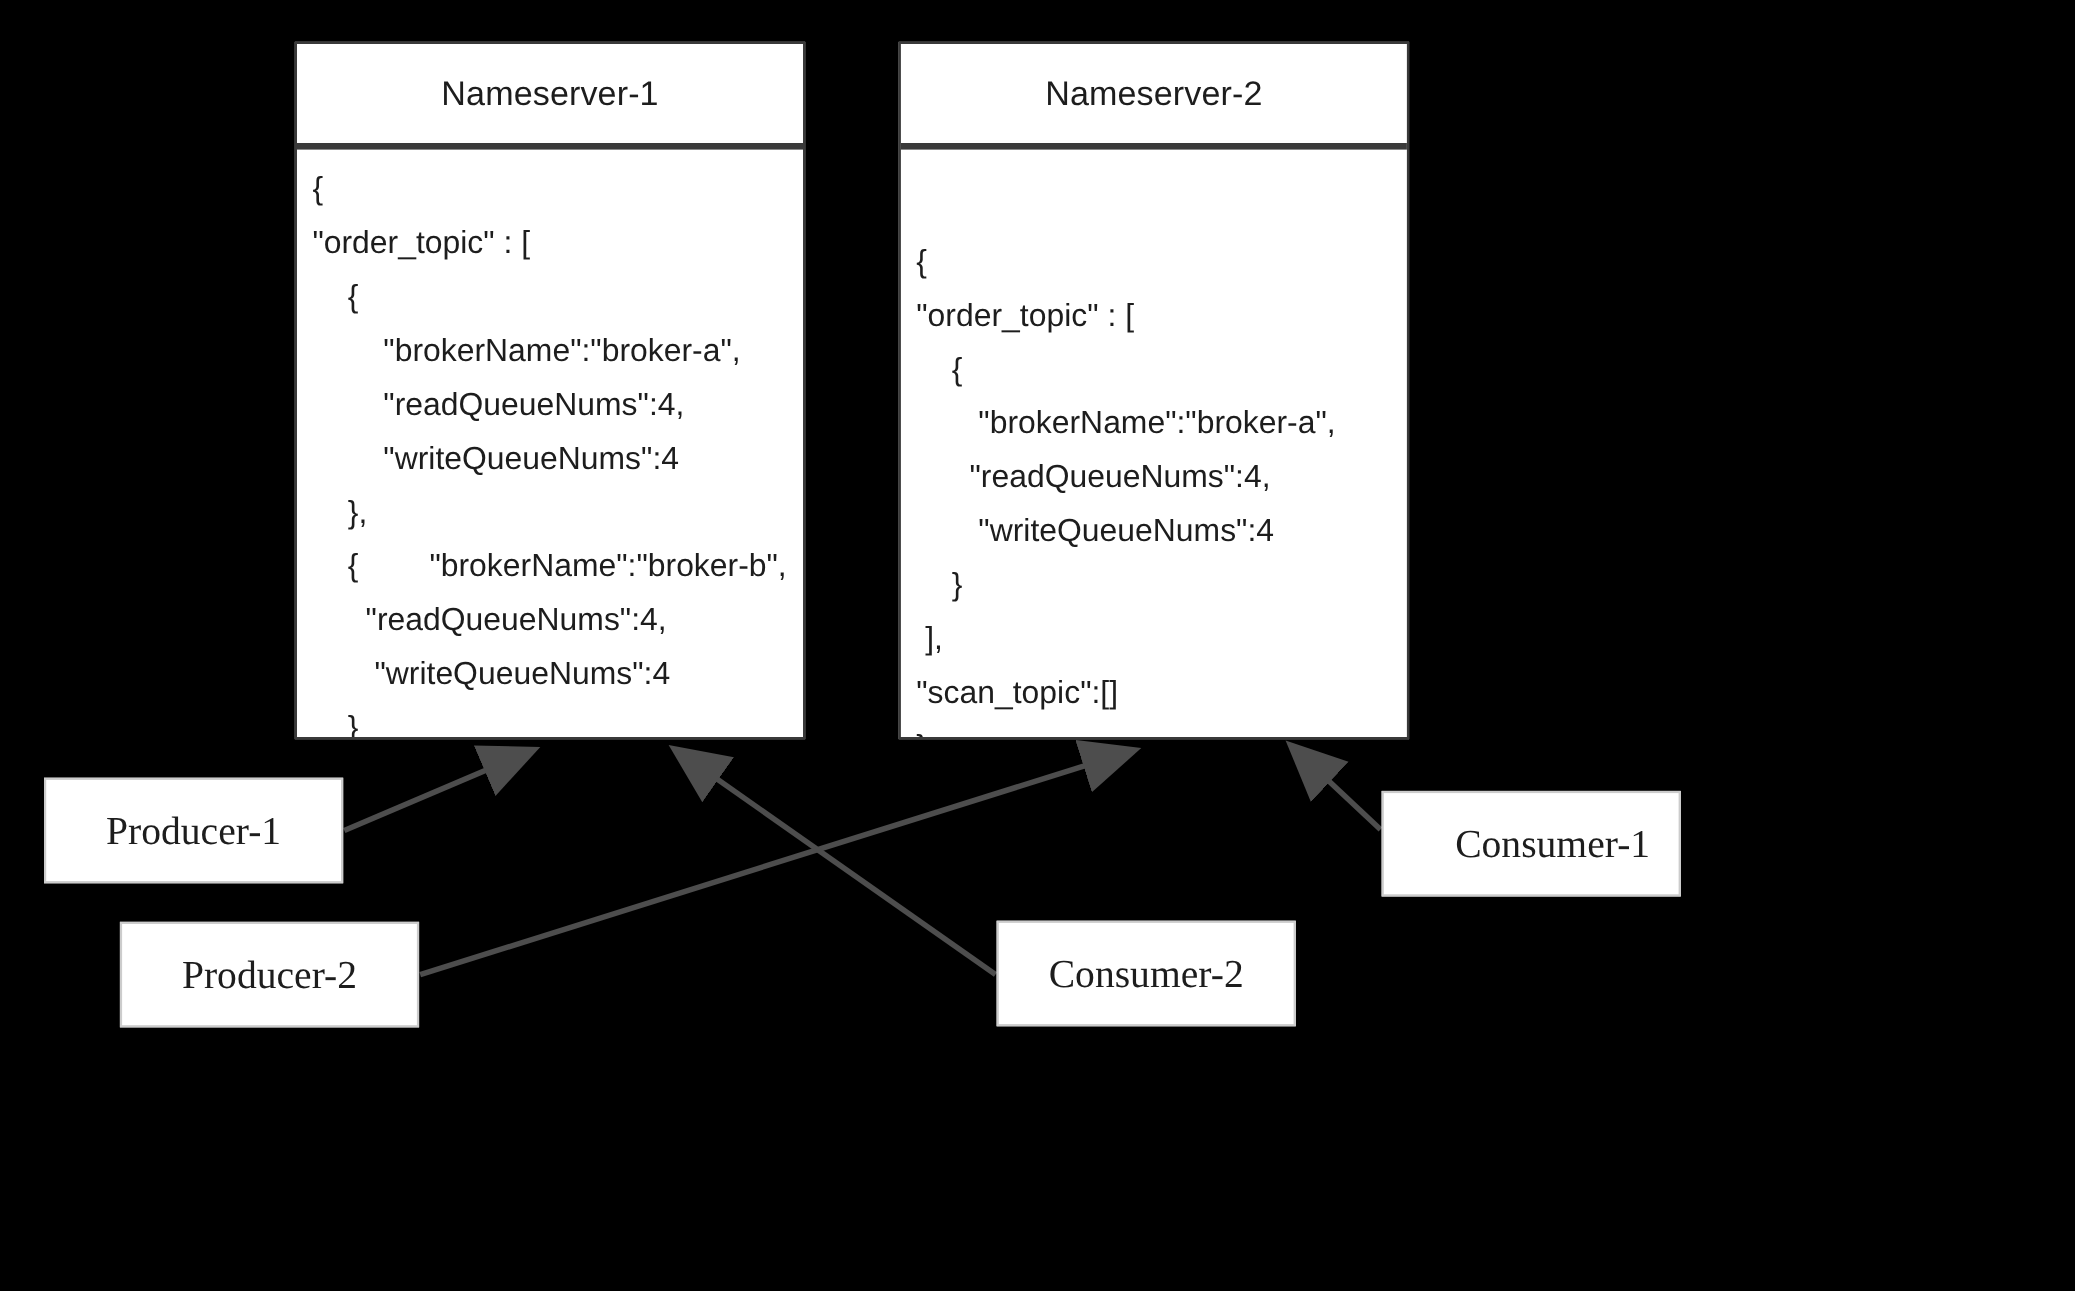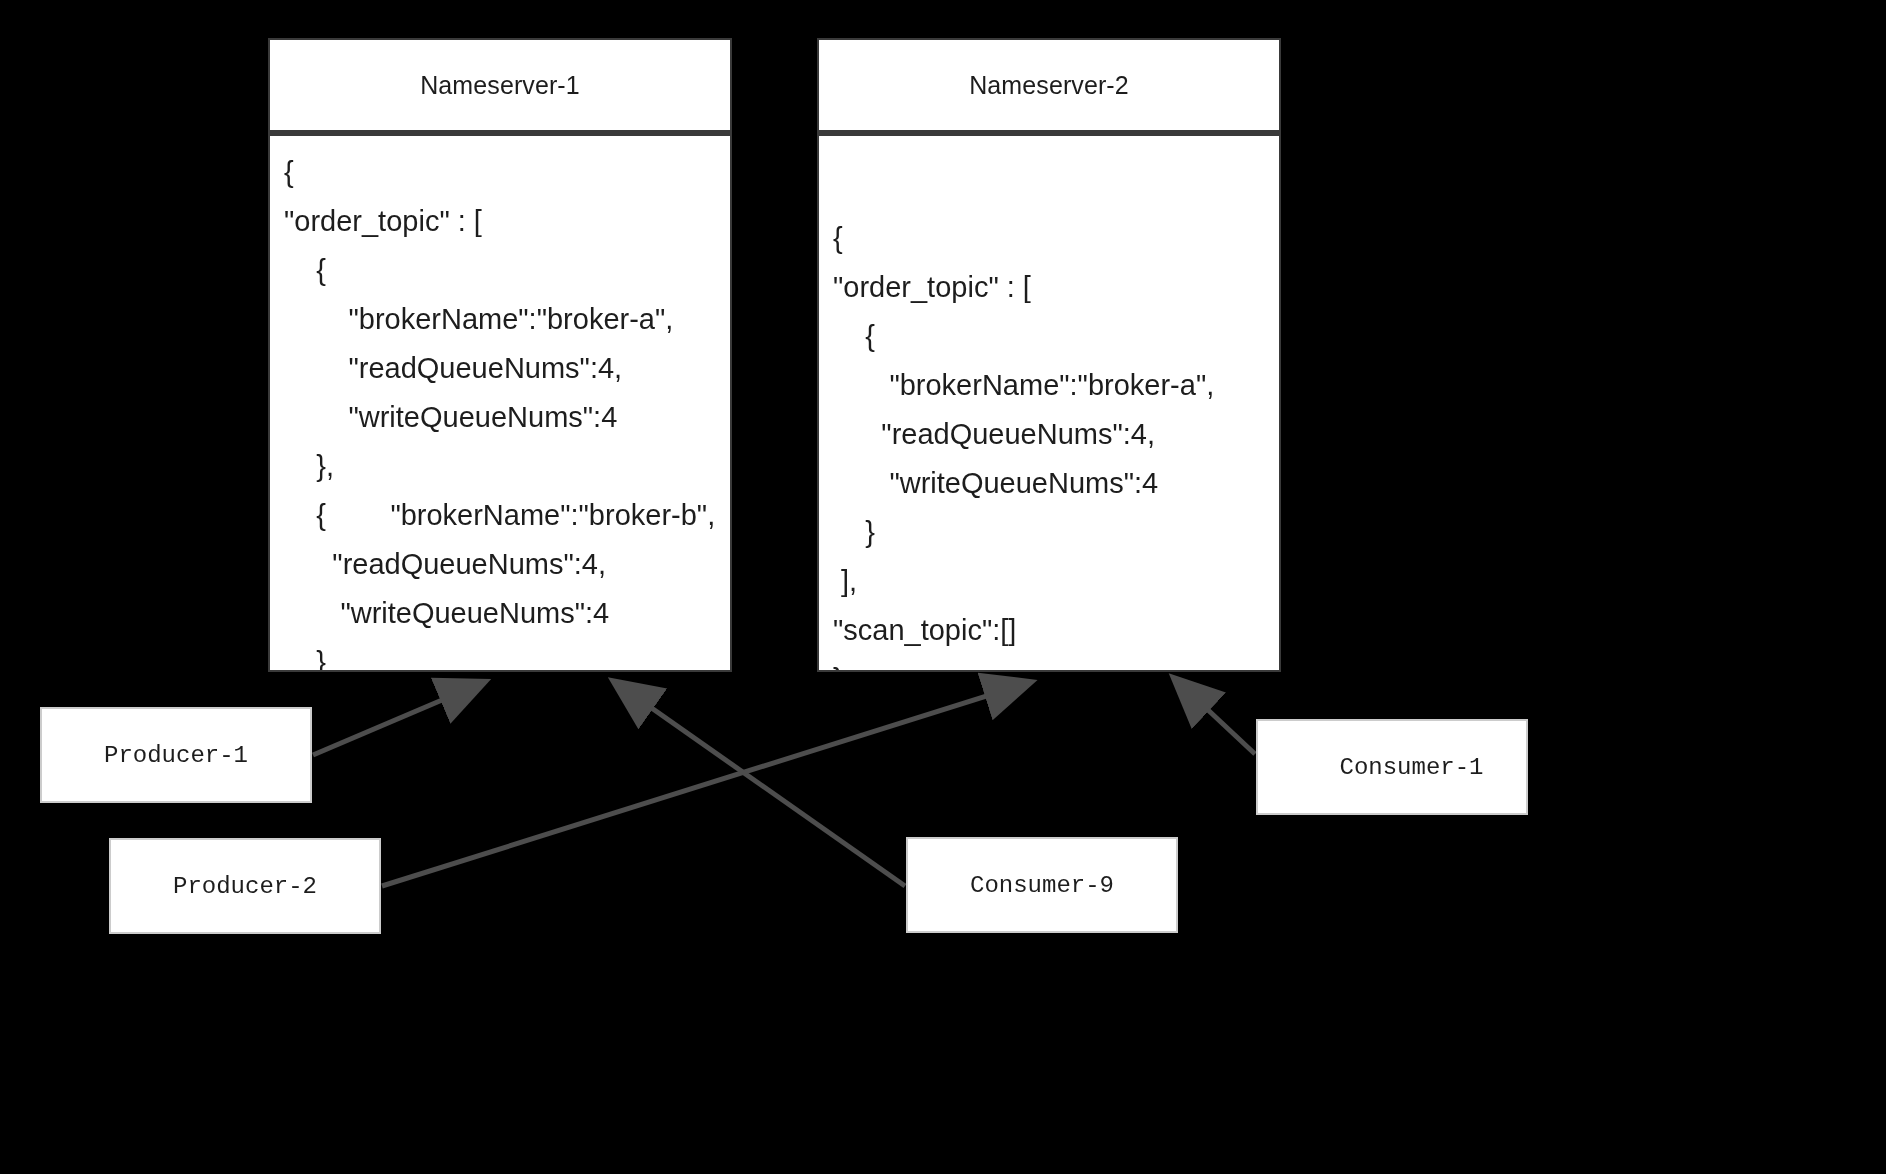--- a/index.html
+++ b/index.html
@@ -42,21 +42,21 @@
   }
   .ns-header {
     height: 96px;
     display: flex;
     align-items: center;
     justify-content: center;
     border-bottom: 6px solid #3a3a3a;
     box-sizing: border-box;
   }
   .ns-title {
-    font-size: 25px;
+    font-size: 31px;
     color: #1d1d1d;
     font-family: "Liberation Sans", sans-serif;
     letter-spacing: 0.1px;
   }
   .ns-body {
     padding: 12px 14px 10px 14px;
     box-sizing: border-box;
     height: calc(100% - 96px);
     overflow: hidden;
   }
@@ -78,23 +78,23 @@
   .client-box {
     position: absolute;
     background: #ffffff;
     border: 2px solid #cccccc;
     box-sizing: border-box;
     display: flex;
     align-items: center;
     justify-content: center;
   }
   .client-label {
-    font-size: 24px;
+    font-size: 36px;
     color: #1d1d1d;
-    font-family: Liberation Mono, monospace;
+    font-family: Liberation Serif, serif;
   }
   #producer-1-box { left: 40px;   top: 707px; width: 272px; height: 96px; }
   #producer-2-box { left: 109px;  top: 838px; width: 272px; height: 96px; }
   #consumer-1-box { left: 1256px; top: 719px; width: 272px; height: 96px; padding-left: 39px; }
   #consumer-2-box { left: 906px;  top: 837px; width: 272px; height: 96px; }
 </style>
 </head>
 <body>
 
 <div id="canvas">
@@ -161,16 +161,16 @@
 
   <div class="client-box" id="producer-2-box">
     <span class="client-label">Producer-2</span>
   </div>
 
   <div class="client-box" id="consumer-1-box">
     <span class="client-label">Consumer-1</span>
   </div>
 
   <div class="client-box" id="consumer-2-box">
-    <span class="client-label">Consumer-9</span>
+    <span class="client-label">Consumer-2</span>
   </div>
 
 </div>
 
 </body></html>

